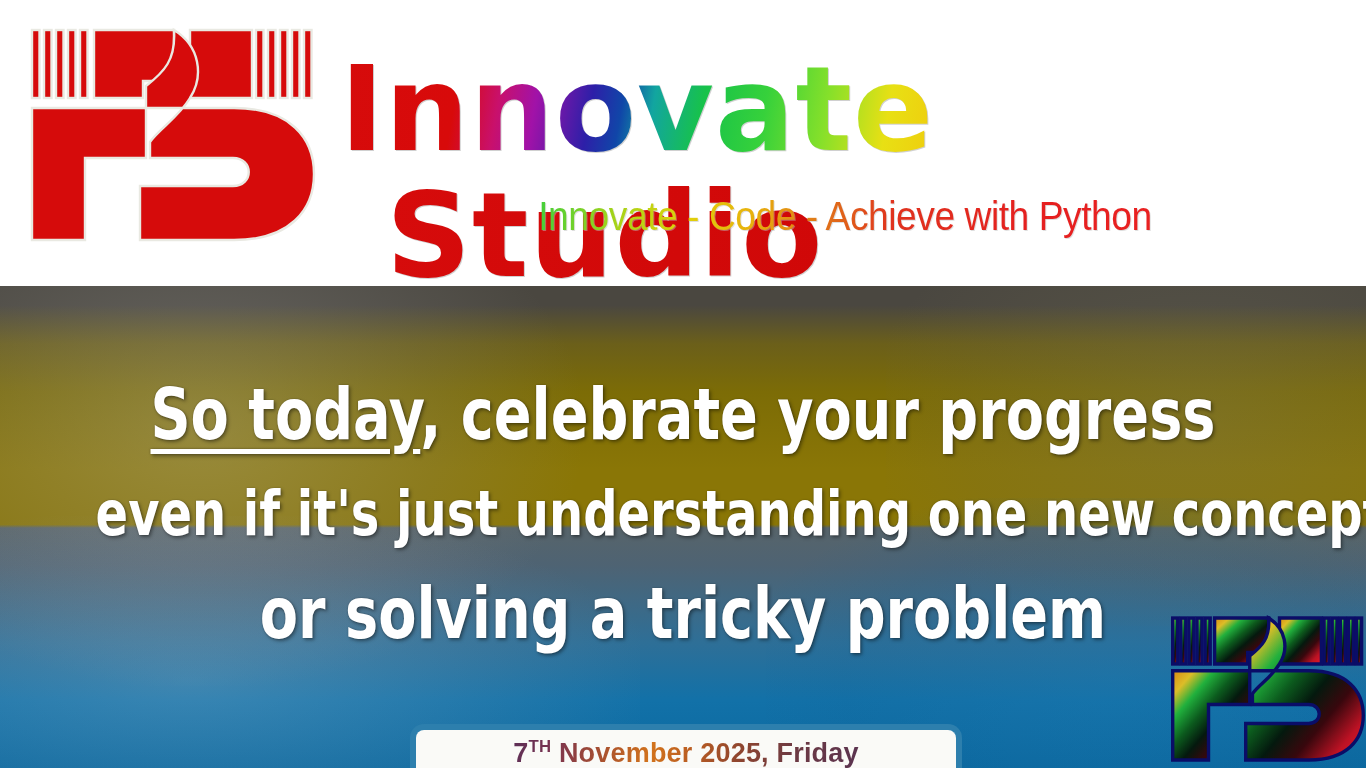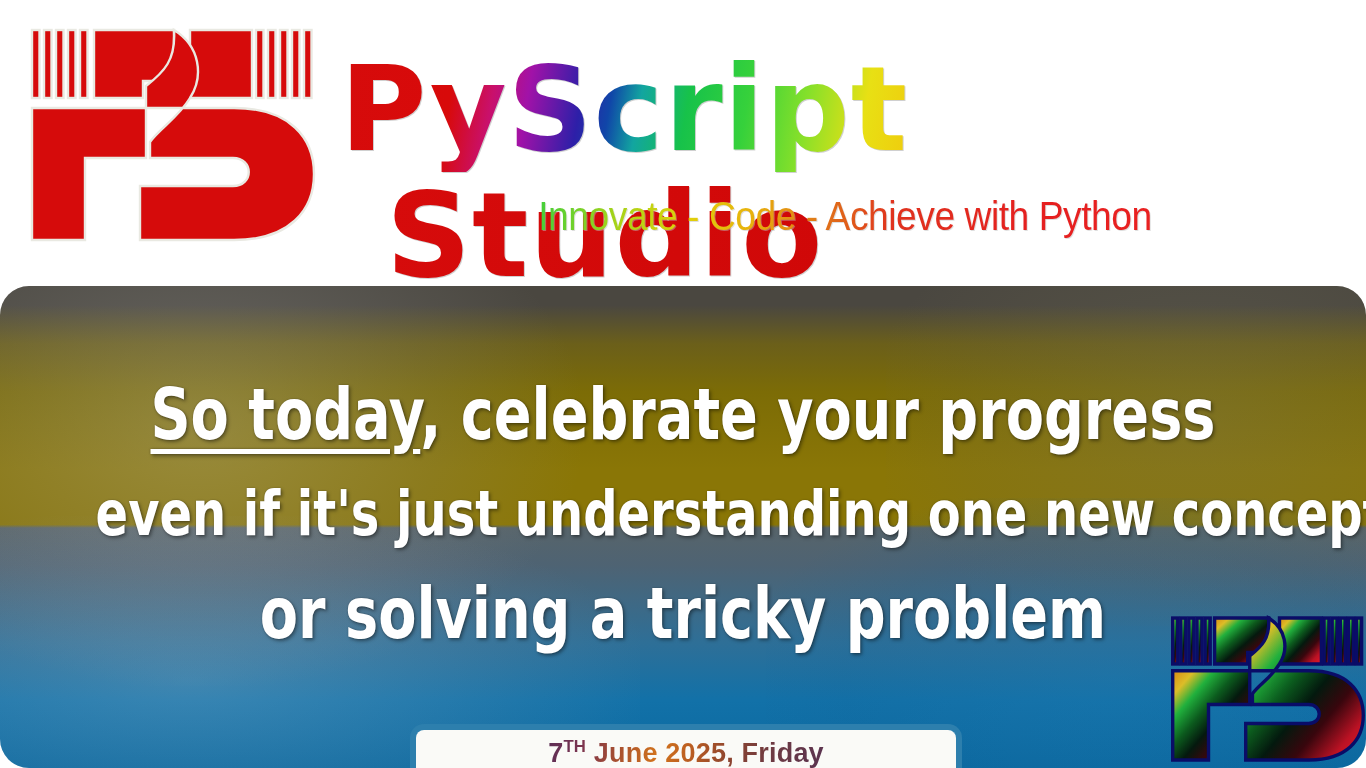--- a/index.html
+++ b/index.html
@@ -98,21 +98,20 @@
     white-space: nowrap;
   }
 
   
   #banner {
     position: absolute;
     left: 0; top: 286px;
     width: 1366px;
     height: 482px;
     overflow: hidden;
-    border-radius: 29px;
   }
   #banner-bg-base {
     position: absolute; inset: 0;
     background: linear-gradient(180deg,
       #4a4740 0%,
       #4a4740 4%,
       #6b5f1a 12%,
       #7c6c06 22%,
       #8a7606 38%,
       #8a7606 49.5%,
@@ -282,21 +281,21 @@
                  H206
                  C 262 216 286 186 286 150
                  C 286 114 262 84 206 84
                  H118 V62
                  C 136 48 148 36 146 6 Z"></path>
       </g>
     </svg>
   </div>
 
   <div id="wordmark-wrap">
-    <span class="word" id="word-pyscript">PyScript</span><span class="word" id="word-studio">Studio</span>
+    <span class="word" id="word-pyscript">Innovate</span><span class="word" id="word-studio">Studio</span>
   </div>
 
   <div id="tagline">Innovate - Code - Achieve with Python</div>
 </div>
 
 <div id="banner">
   <div id="banner-bg-base"></div>
   <div id="banner-bg-glowA"></div>
   <div id="banner-bg-glowB"></div>
   <div id="banner-bg-glowC"></div>
@@ -346,14 +345,14 @@
   </div>
 
   <div id="quote">
     <span class="qline" id="qline-1"><span class="u">So today</span><span>, celebrate your progress</span></span>
     <span class="qline" id="qline-2">even if it's just understanding one new concept</span>
     <span class="qline" id="qline-3">or solving a tricky problem</span>
   </div>
 </div>
 
 <div id="date-box">
-  <div id="date-text"><span>7</span><sup>TH</sup><span> June 2025, Friday</span></div>
+  <div id="date-text"><span>7</span><sup>TH</sup><span> November 2025, Friday</span></div>
 </div>
 
 </body></html>

